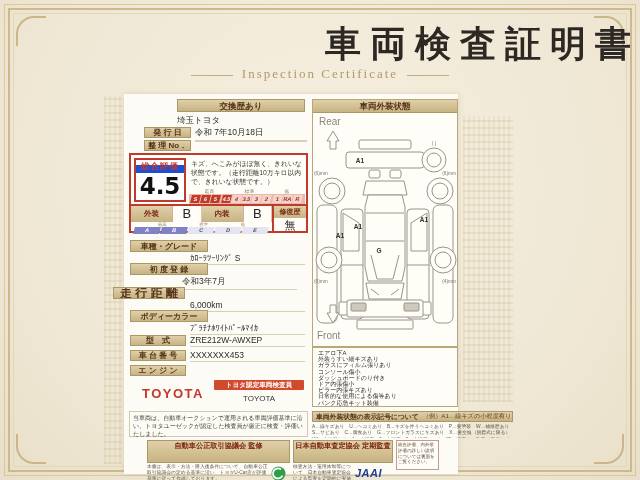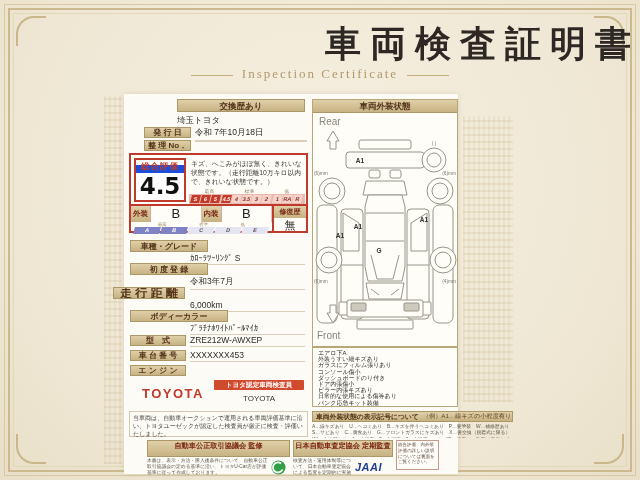--- a/index.html
+++ b/index.html
@@ -44,21 +44,21 @@
 .eval-score{font-size:23px;font-weight:bold;text-align:center;line-height:27px;color:#111;font-family:"DejaVu Sans",sans-serif}
 .eval-comment{position:absolute;left:60px;top:4px;width:113px;font-size:6.8px;line-height:1.35;color:#3a372f}
 .scale{position:absolute;left:58px;top:33px;width:116px}
 .scale-legend{display:flex;justify-content:space-between;font-size:6px;line-height:6px;color:#8a7a5a;padding:0 5px;transform:scale(.8);transform-origin:50% 100%}
 .scale-cells{display:flex;height:10px;background:#e9b9ae;padding:1px 2px}
 .sc{flex:1;margin-right:1px;transform:skewX(-14deg);font-size:5.5px;line-height:8px;text-align:center;font-weight:bold;background:#f5d2ca;color:#8a2a1c}
 .sc.on{background:#c23b2a;color:#fff}
 .eval-bottom{position:absolute;left:0;right:0;bottom:0;height:27px;border-top:2px solid #bf3a2b;display:flex}
 .eb-left{flex:1;display:flex;flex-direction:column}
 .eb-grades{flex:1;display:flex}
-.gl{width:20px;background:linear-gradient(#e0d0a8,#c7b383);color:#7a2a14;font-weight:bold;font-size:7.5px;display:flex;align-items:center;justify-content:center;border-right:1px solid #d8a99e}
+.gl{width:42px;background:linear-gradient(#e0d0a8,#c7b383);color:#7a2a14;font-weight:bold;font-size:7.5px;display:flex;align-items:center;justify-content:center;border-right:1px solid #d8a99e}
 .gv{flex:1;font-size:13px;text-align:center;line-height:16px;color:#222;border-right:1px solid #e3c0b7}
 .abc-wrap{height:12px}
 .abc-legend{display:flex;justify-content:space-between;font-size:6px;line-height:5px;color:#9a8a67;padding:0 10px;transform:scale(.72);transform-origin:50% 100%}
 .abc-cells{display:flex;height:7px;padding:0 3px}
 .ac{flex:1;margin-right:1px;transform:skewX(-14deg);font-size:5.5px;line-height:7px;text-align:center;font-weight:bold;background:#e4e4f3;color:#555}
 .ac.on{background:#7f83c6;color:#fff}
 .eb-right{width:34px;border-left:2px solid #bf3a2b;display:flex;flex-direction:column}
 .repair-label{height:12px;background:linear-gradient(#e0d0a8,#c7b383);color:#7a2a14;font-weight:bold;font-size:7px;line-height:12px;text-align:center}
 .repair-val{flex:1;text-align:center;font-size:11px;line-height:14px;color:#222}
 
@@ -76,21 +76,21 @@
 .equip div{font-size:6px;line-height:6.2px;color:#2e2c28;white-space:nowrap}
 .legend-bar{position:absolute;left:312px;top:411px;width:201px;height:11px;background:linear-gradient(#e0d0a8,#c7b383);border:1px solid #ab9768;display:flex;align-items:center;padding:0 3px}
 .legend-title{font-size:6.8px;font-weight:bold;color:#54331a;white-space:nowrap}
 .legend-example{font-size:6.2px;color:#5e4326;margin-left:4px;white-space:nowrap}
 .legend-body{position:absolute;left:312px;top:424px;width:201px;height:14px;overflow:hidden}
 .legend-body .tiny{width:335px;transform:scale(.6);transform-origin:0 0;font-size:8px;line-height:1.3;color:#5a564c}
 
 .fblock{position:absolute;top:440px}
 .f-left{left:147px;width:143px}
 .f-center{left:293px;width:100px}
-.fb-bar{height:17px;background:linear-gradient(#e0d0a8,#c7b383);border:1px solid #ab9768;color:#7a2410;font-weight:bold;font-size:7.2px;line-height:10px;text-align:center}
+.fb-bar{height:23px;background:linear-gradient(#e0d0a8,#c7b383);border:1px solid #ab9768;color:#7a2410;font-weight:bold;font-size:7.2px;line-height:10px;text-align:center}
 .fb-body{display:flex;align-items:center;margin-top:1px}
 .fb-text{overflow:hidden;height:18px}
 .fb-text .tiny{transform:scale(.6);transform-origin:0 0;font-size:8px;line-height:1.25;color:#5a564c}
 .f-left .fb-text{width:124px}.f-left .fb-text .tiny{width:207px}
 .f-center .fb-text{width:60px}.f-center .fb-text .tiny{width:100px}
 .jaai{font-size:11px;font-weight:bold;font-style:italic;color:#1d3f92;letter-spacing:.5px;margin-left:2px}
 .note-box{position:absolute;left:396px;top:440px;width:43px;height:30px;border:1px solid #c49a8a;background:#fffdf8;overflow:hidden;padding:1px}
 .note-box .tiny{width:66px;transform:scale(.6);transform-origin:0 0;font-size:7.5px;line-height:1.25;color:#5a4636}
 
 svg text{font-family:"Liberation Sans","DejaVu Sans",sans-serif}
@@ -177,24 +177,24 @@
       <div class="eb-right">
         <div class="repair-label">修復歴</div>
         <div class="repair-val">無</div>
       </div>
     </div>
   </div>
 
   <div class="hbar" style="left:130px;top:240px;width:78px;height:12px;font-size:8px;line-height:11px">車種・グレード</div>
   <div class="val" style="left:190px;top:253px;width:115px">ｶﾛｰﾗﾂｰﾘﾝｸﾞ S</div>
   <div class="hbar" style="left:130px;top:263px;width:78px;height:12px;font-size:8px;line-height:11px">初 度 登 録</div>
-  <div class="val" style="left:190px;top:276px;width:115px">令和3年7月</div>
+  <div class="val" style="left:182px;top:276px;width:115px">令和3年7月</div>
   <div class="hbar" style="left:113px;top:287px;width:72px;height:12px;font-size:12px;line-height:11px">走 行 距 離</div>
   <div class="val" style="left:190px;top:300px;width:115px">6,000km</div>
-  <div class="hbar" style="left:130px;top:310px;width:98px;height:12px;font-size:8px;line-height:11px">ボディーカラー</div>
+  <div class="hbar" style="left:130px;top:310px;width:78px;height:12px;font-size:8px;line-height:11px">ボディーカラー</div>
   <div class="val" style="left:190px;top:323px;width:115px">ﾌﾟﾗﾁﾅﾎﾜｲﾄﾊﾟｰﾙﾏｲｶ</div>
 
   <div class="klabel" style="left:130px;top:335px;width:56px;height:11px">型　式</div>
   <div class="val" style="left:190px;top:335px;width:115px">ZRE212W-AWXEP</div>
   <div class="klabel" style="left:130px;top:350px;width:56px;height:11px">車 台 番 号</div>
   <div class="val" style="left:190px;top:350px;width:115px">XXXXXXX453</div>
   <div class="klabel" style="left:130px;top:365px;width:56px;height:11px">エ ン ジ ン</div>
 
   <div class="brand">TOYOTA</div>
   <div class="badge">トヨタ認定車両検査員</div>

